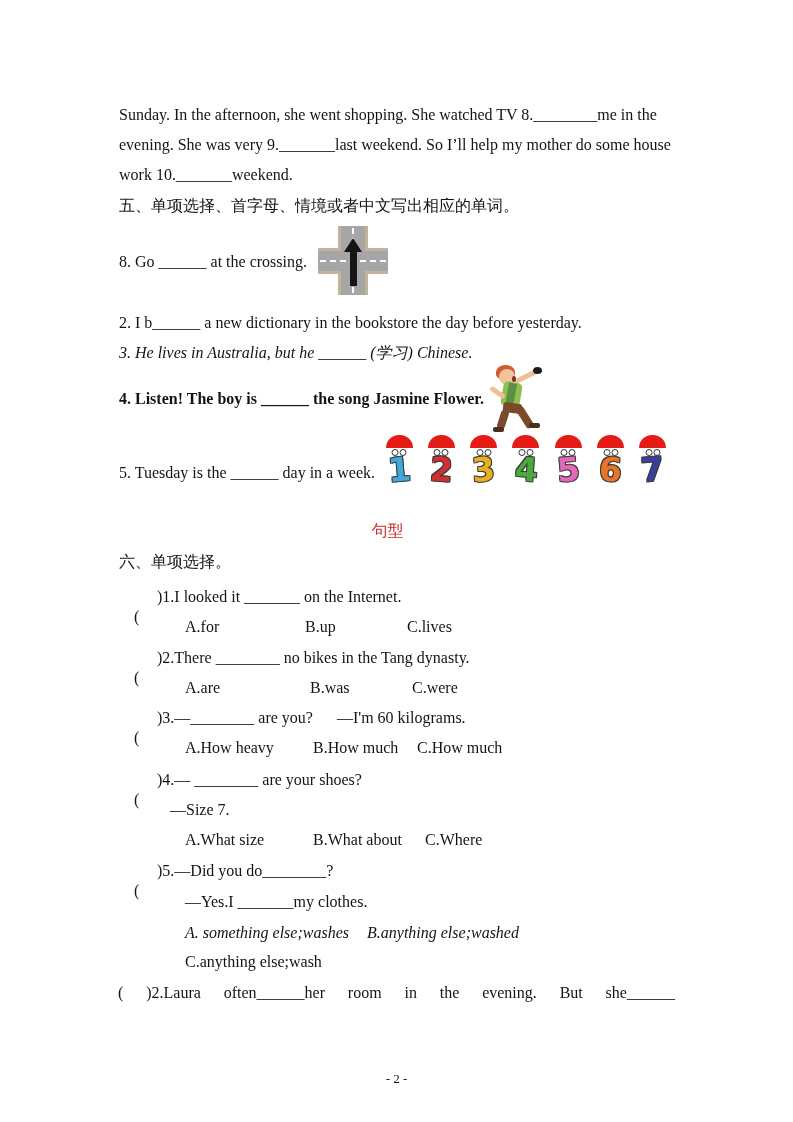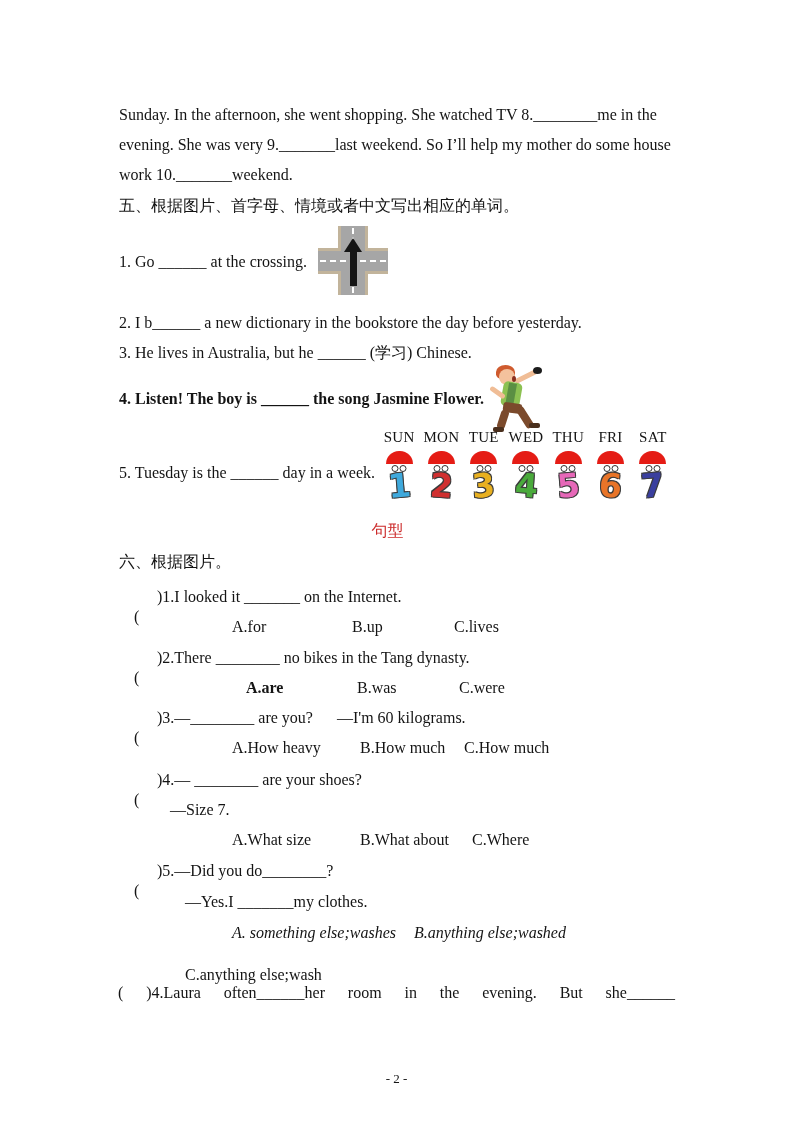--- a/index.html
+++ b/index.html
@@ -5,21 +5,21 @@
   * { box-sizing: border-box; margin: 0; padding: 0; }
   body {
     width: 793px; height: 1122px; position: relative;
     background: #ffffff; overflow: hidden;
     font-family: "Liberation Serif", "DejaVu Serif", serif;
     color: #141414;
   }
   .ln { position: absolute; font-size: 16px; line-height: 20px; white-space: pre; }
   .stem-rest { position: absolute; left: 39px; top: 0; white-space: pre; }
   .optrow { position: absolute; font-size: 16px; line-height: 20px; height: 20px; width: 620px; }
-  .opt { position: absolute; top: 0; white-space: pre; margin-left: 47px; }
+  .opt { position: absolute; top: 0; white-space: pre; }
 
   
   .crossing { position: absolute; left: 318px; top: 226px; width: 70px; height: 69px; }
   .cr-tan-v { position: absolute; left: 20px; top: 0; width: 30px; height: 69px; background: #c2b49b; }
   .cr-tan-h { position: absolute; left: 0; top: 22px; width: 70px; height: 26px; background: #c2b49b; }
   .cr-road-v { position: absolute; left: 23px; top: 0; width: 24px; height: 69px; background: #a6a6a6; }
   .cr-road-h { position: absolute; left: 0; top: 25px; width: 70px; height: 20px; background: #a6a6a6; }
   .cr-dash-v { position: absolute; left: 34px; top: 2px; width: 0; height: 65px; border-left: 2px dashed #ffffff; }
   .cr-dash-h { position: absolute; left: 2px; top: 34px; width: 66px; height: 0; border-top: 2px dashed #ffffff; }
   .cr-arrow-head { position: absolute; left: 26px; top: 12px; width: 0; height: 0;
@@ -67,64 +67,55 @@
 </style>
 </head>
 <body>
 
 <div>
 
   <div class="ln" style="left:119px; top:105px;">Sunday. In the afternoon, she went shopping. She watched TV 8.________me in the</div>
   <div class="ln" style="left:119px; top:135px;">evening. She was very 9._______last weekend. So I’ll help my mother do some house</div>
   <div class="ln" style="left:119px; top:165px;">work 10._______weekend.</div>
 
-  <div class="ln" style="left:119px; top:196px;">五、根据图片、首字母、情境或者中文写出相应的单词。</div>
+  <div class="ln" style="left:119px; top:196px;">五、单项选择、首字母、情境或者中文写出相应的单词。</div>
 
   <div class="crossing">
     <div class="cr-tan-v"></div>
     <div class="cr-tan-h"></div>
     <div class="cr-road-v"></div>
     <div class="cr-road-h"></div>
     <div class="cr-dash-v"></div>
     <div class="cr-dash-h"></div>
     <div class="cr-arrow-head"></div>
     <div class="cr-arrow-stem"></div>
   </div>
 
-  <div class="ln" style="left:119px; top:252px;">1. Go ______ at the crossing.</div>
+  <div class="ln" style="left:119px; top:252px;">8. Go ______ at the crossing.</div>
   <div class="ln" style="left:119px; top:313px;">2. I b______ a new dictionary in the bookstore the day before yesterday.</div>
-  <div class="ln" style="left:119px; top:343px;">3. He lives in Australia, but he ______ (学习) Chinese.</div>
+  <div class="ln" style="left:119px; top:343px;font-style:italic;">3. He lives in Australia, but he ______ (学习) Chinese.</div>
   <div class="ln" style="left:119px; top:389px;font-weight:bold;">4. Listen! The boy is ______ the song Jasmine Flower.</div>
 
   <div class="singer">
     <div class="sg-arm-r"></div>
     <div class="sg-mic"></div>
     <div class="sg-hair"></div>
     <div class="sg-head"></div>
     <div class="sg-mouth"></div>
     <div class="sg-torso"></div>
     <div class="sg-vest"></div>
     <div class="sg-arm-l"></div>
     <div class="sg-hip"></div>
     <div class="sg-leg-r"></div>
     <div class="sg-leg-l"></div>
     <div class="sg-shoe-r"></div>
     <div class="sg-shoe-l"></div>
   </div>
 
   <div class="week">
-    <div class="week-days">
-      <span class="day">SUN</span>
-      <span class="day">MON</span>
-      <span class="day">TUE</span>
-      <span class="day">WED</span>
-      <span class="day">THU</span>
-      <span class="day">FRI</span>
-      <span class="day">SAT</span>
-    </div>
     <div class="week-arcs">
       <div class="arc-cell">
           <div class="arc" style="background: rgb(229, 28, 21);"></div>
         </div>
       <div class="arc-cell">
           <div class="arc" style="background: rgb(229, 28, 21);"></div>
         </div>
       <div class="arc-cell">
           <div class="arc" style="background: rgb(229, 28, 21);"></div>
         </div>
@@ -149,38 +140,38 @@
       <div class="num-cell"><span class="eyes"></span><span class="num" style="color: rgb(230, 104, 184);">5</span></div>
       <div class="num-cell"><span class="eyes"></span><span class="num" style="color: rgb(232, 116, 40);">6</span></div>
       <div class="num-cell"><span class="eyes"></span><span class="num" style="color: rgb(58, 63, 158);">7</span></div>
     </div>
   </div>
 
   <div class="ln" style="left:119px; top:463px;">5. Tuesday is the ______ day in a week.</div>
 
   <div class="ln" style="left: 0px; top: 521px; width: 775px; text-align: center; color: rgb(204, 43, 43);">句型</div>
 
-  <div class="ln" style="left:119px; top:552px;">六、根据图片。</div>
+  <div class="ln" style="left:119px; top:552px;">六、单项选择。</div>
 
   <div class="ln" style="left:118px; top:587px;">
     <span>(</span>
     <span class="stem-rest">)1.I looked it _______ on the Internet.</span>
   </div>
   <div class="optrow" style="left:119px; top:617px;">
     <span class="opt" style="left:66px;">A.for</span>
     <span class="opt" style="left:186px;">B.up</span>
     <span class="opt" style="left:288px;">C.lives</span>
   </div>
 
   <div class="ln" style="left:118px; top:648px;">
     <span>(</span>
     <span class="stem-rest">)2.There ________ no bikes in the Tang dynasty.</span>
   </div>
   <div class="optrow" style="left:119px; top:678px;">
-    <span class="opt" style="left:80px;font-weight:bold;">A.are</span>
+    <span class="opt" style="left:66px;">A.are</span>
     <span class="opt" style="left:191px;">B.was</span>
     <span class="opt" style="left:293px;">C.were</span>
   </div>
 
   <div class="ln" style="left:118px; top:708px;">
     <span>(</span>
     <span class="stem-rest">)3.—________ are you?      —I'm 60 kilograms.</span>
   </div>
   <div class="optrow" style="left:119px; top:738px;">
     <span class="opt" style="left:66px;">A.How heavy</span>
@@ -201,25 +192,25 @@
 
   <div class="ln" style="left:118px; top:861px;">
     <span>(</span>
     <span class="stem-rest">)5.—Did you do________?</span>
   </div>
   <div class="ln" style="left:185px; top:892px;">—Yes.I _______my clothes.</div>
   <div class="optrow" style="left:119px; top:923px;font-style:italic;">
     <span class="opt" style="left:66px;">A. something else;washes</span>
     <span class="opt" style="left:248px;">B.anything else;washed</span>
   </div>
-  <div class="ln" style="left:185px; top:952px;margin-top:13px;">C.anything else;wash</div>
+  <div class="ln" style="left:185px; top:952px;">C.anything else;wash</div>
 
   <div class="q6row">
     <span>(</span>
-    <span>)4.Laura</span>
+    <span>)2.Laura</span>
     <span>often______her</span>
     <span>room</span>
     <span>in</span>
     <span>the</span>
     <span>evening.</span>
     <span>But</span>
     <span>she______</span>
   </div>
 
   <div class="footer">- 2 -</div>

